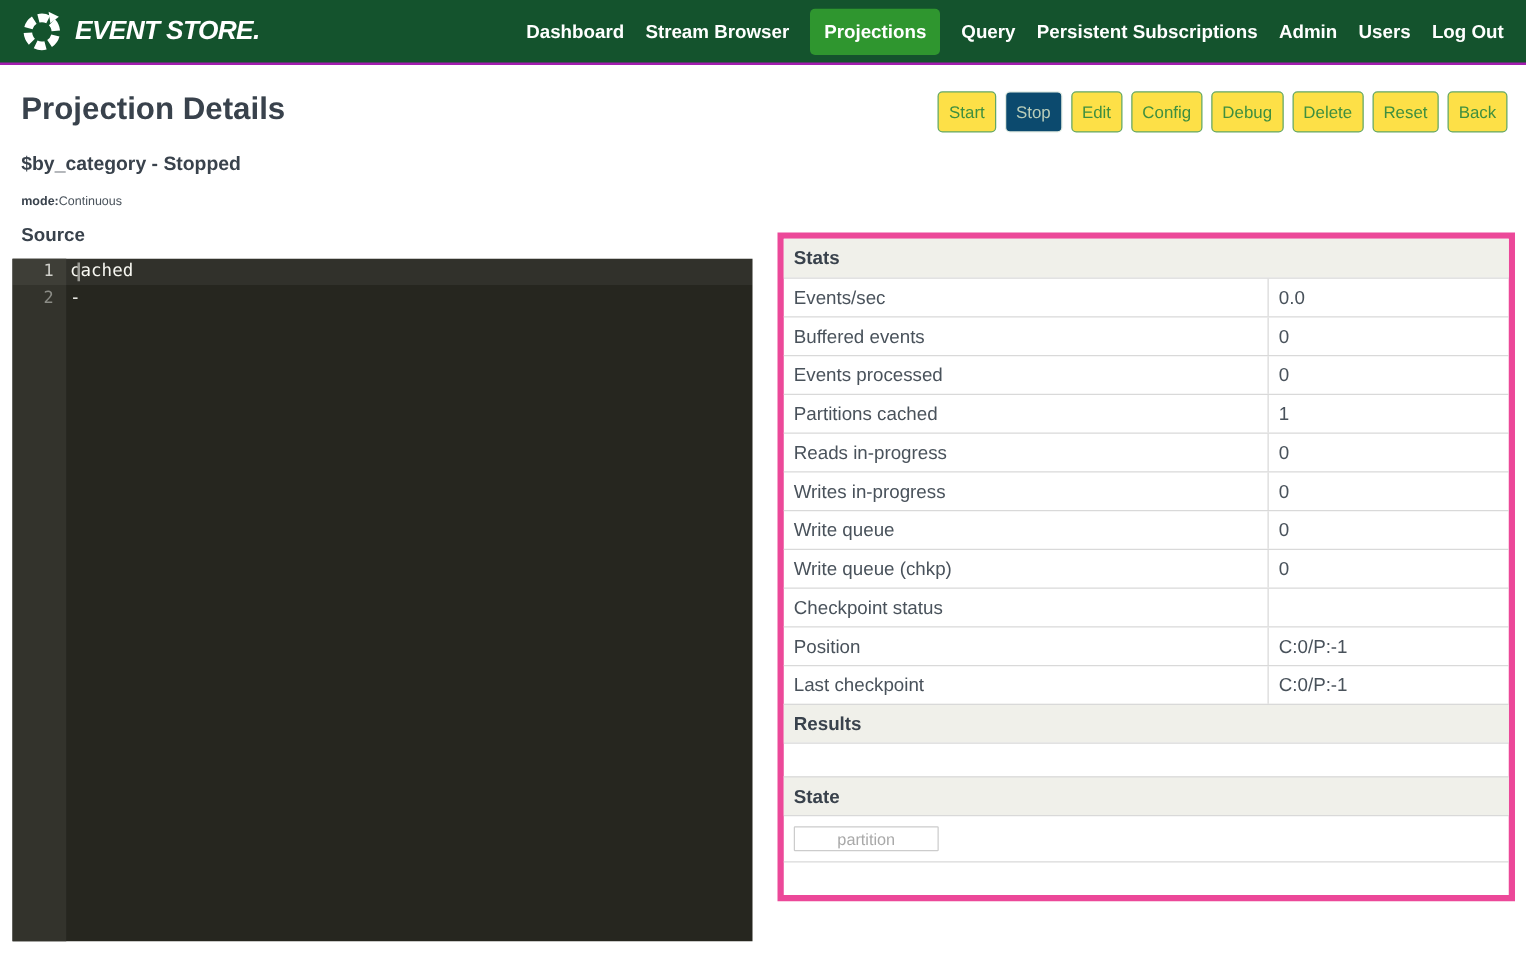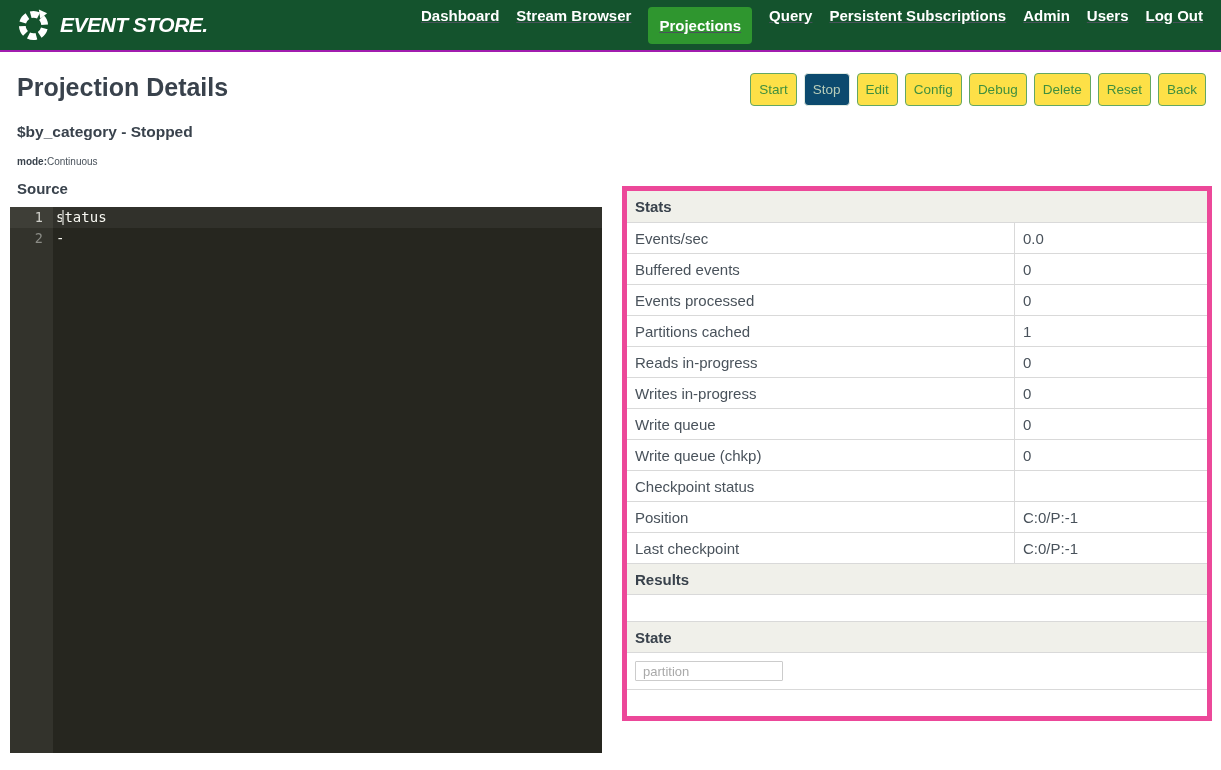--- a/index.html
+++ b/index.html
@@ -15,21 +15,21 @@
     height:52px; background:#14532d;
     border-bottom:2px solid #a21caf;
     display:flex; align-items:center;
     padding:0 18px 0 16px;
   }
   .brand { display:flex; align-items:center; gap:9px; margin-right:auto; cursor:pointer; }
   .brand-text {
     color:#ffffff; font-size:21px; font-weight:bold; font-style:italic;
     letter-spacing:-0.5px; white-space:nowrap;
   }
-  .nav-items { display:flex; gap:17px;text-decoration:underline; }
+  .nav-items { display:flex; align-items:center; gap:17px; }
   .nav-item {
     color:#ffffff; font-weight:bold; font-size:15px; white-space:nowrap;
     text-decoration:none; cursor:pointer;
   }
   .nav-item.active { background:#2f962f; padding:10px 11px; border-radius:4px; }
 
   
   .page-header {
     display:flex; align-items:flex-start; justify-content:space-between;
     padding:21px 15px 0 17px;
@@ -80,23 +80,23 @@
   .t-header {
     background:#f0f0ea; font-weight:bold; color:#39424c;
     height:31px; line-height:31px; padding-left:8px;
   }
   .t-row { display:flex; height:31px; line-height:31px; }
   .t-label { flex:0 0 66.9%; border-right:1px solid #d9d9d9; padding-left:8px; color:#49525b; }
   .t-value { flex:1; padding-left:8px; color:#49525b; }
   .t-empty { height:27px; }
   .partition-row { height:37px; display:flex; align-items:center; padding-left:8px; }
   .partition-input {
-    width:148px; height:20px; border:1px solid #cccccc; border-radius:1px;
+    width:116px; height:20px; border:1px solid #cccccc; border-radius:1px;
     padding:0 7px; font-size:13px; color:#555;
-    font-family:"Liberation Sans", sans-serif; outline:none;
+    font-family:"Liberation Sans", sans-serif; outline:none;text-align:center;
   }
   .partition-input::placeholder { color:#a9a9a9; }
 </style>
 </head>
 <body>
 
 <div class="navbar">
   <div class="brand">
     <span style="display:flex;">
       <svg width="35" height="35" viewBox="0 0 36 36">
@@ -139,21 +139,21 @@
 </div>
 
 <div class="columns">
 
   <div class="left-col">
     <div class="source-label">Source</div>
     <div class="editor">
       <div class="code-line active">
         <span class="ln">1</span>
         <span class="cursor"></span>
-        <span class="code">status</span>
+        <span class="code">cached</span>
       </div>
       <div class="code-line">
         <span class="ln">2</span>
         <span class="code">-</span>
       </div>
     </div>
   </div>
 
   <div class="right-col">
     <div class="panel">

